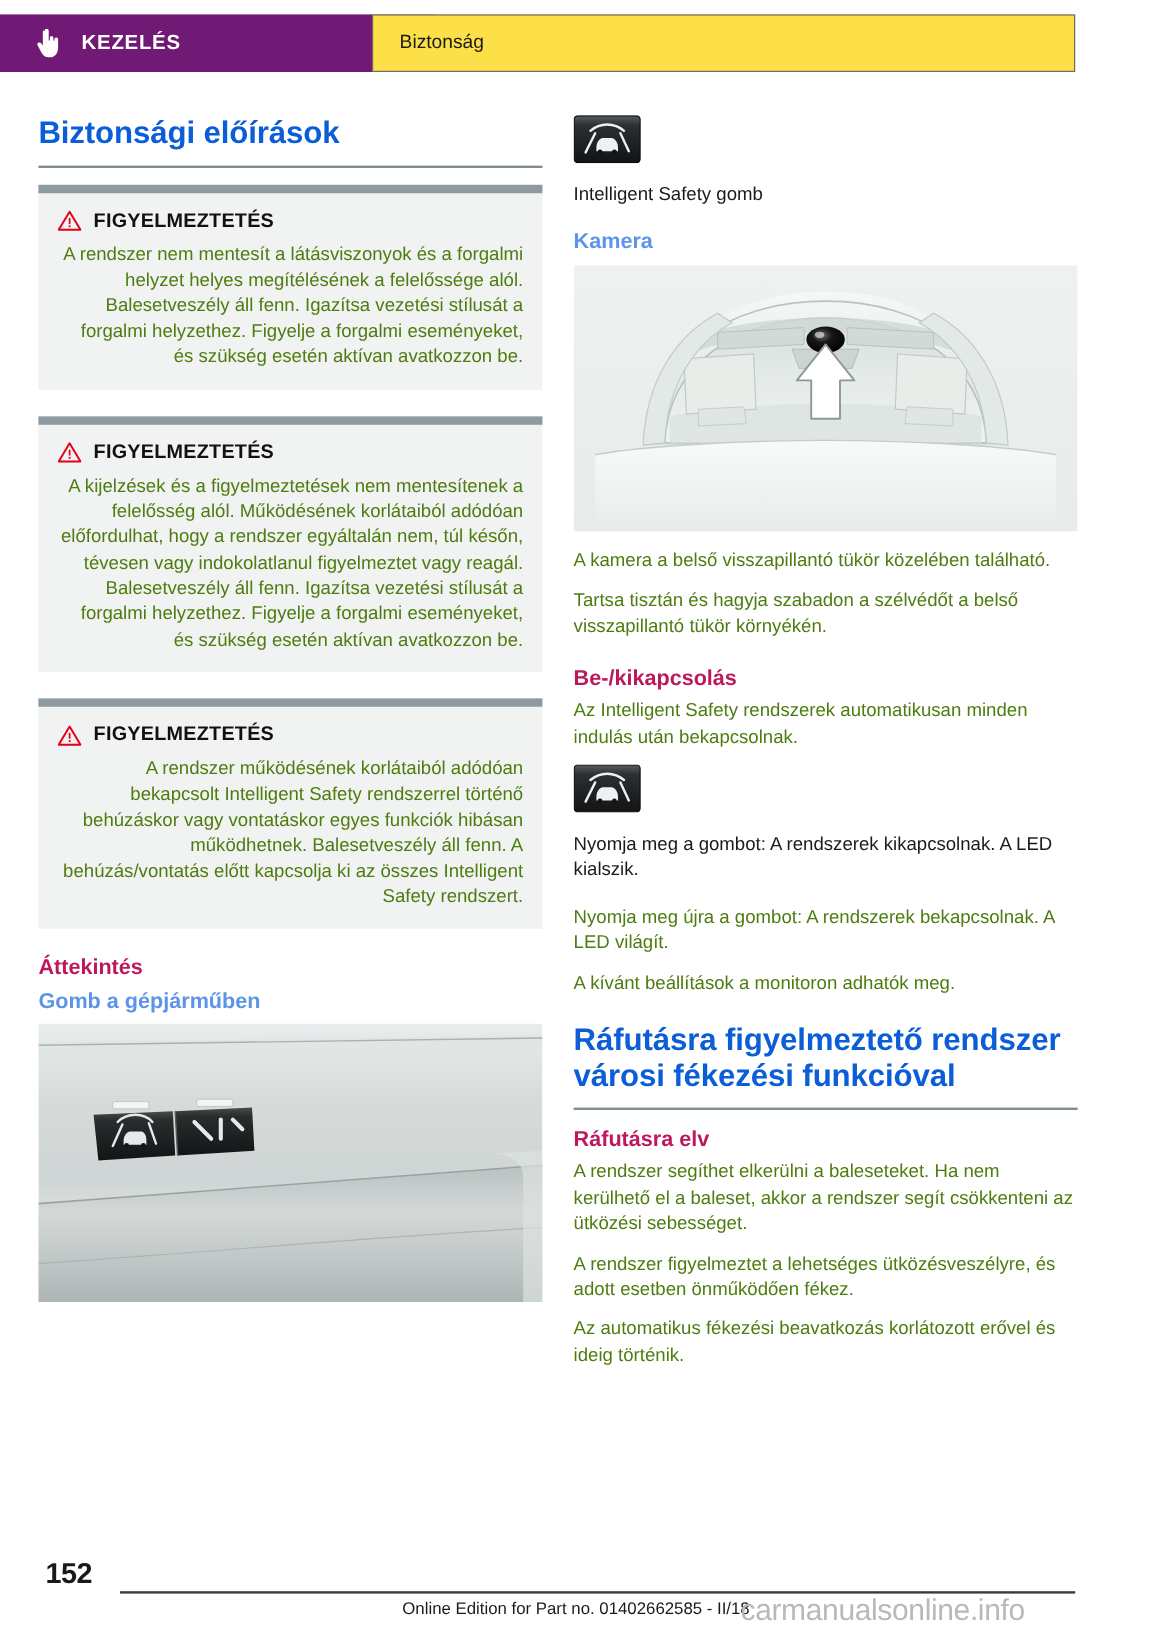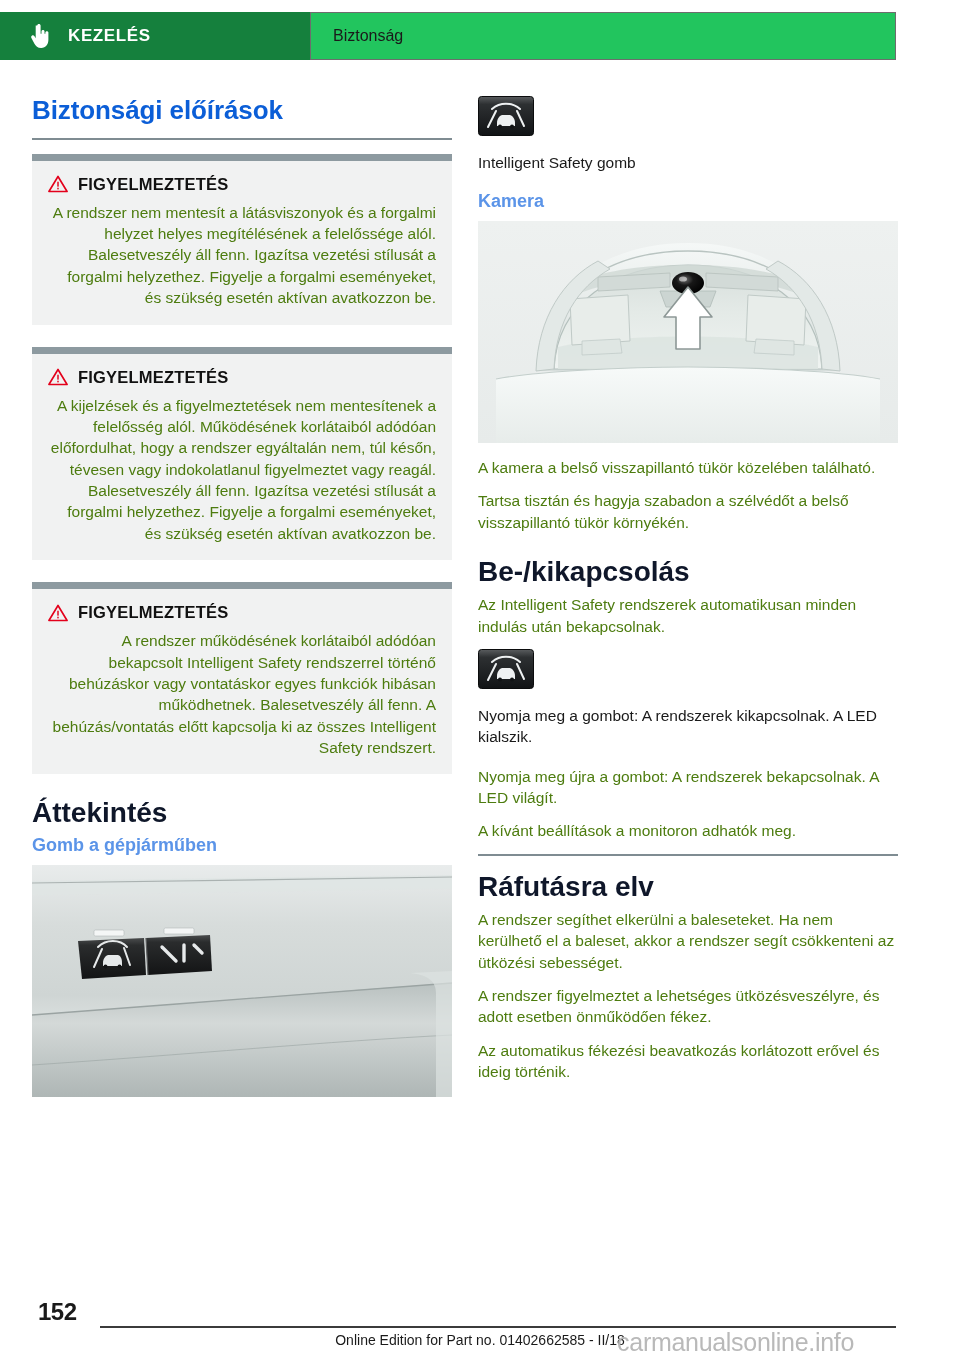--- a/index.html
+++ b/index.html
@@ -10,45 +10,45 @@
     font-family: "Liberation Sans", sans-serif;
     color: #1a1a1a;
     position: relative;
     overflow: hidden;
   }
 
   
   .header { position:absolute; left:0; top:12px; width:960px; height:48px; }
   .tab-primary {
     position:absolute; left:0; top:0; width:362px; height:48px;
-    background:#15803d; display:flex; align-items:center; padding-left:30px; gap:18px;
+    background:#701a75; display:flex; align-items:center; padding-left:30px; gap:18px;
   }
   .hand-icon { width:20px; height:24px; display:block; }
   .tab-primary-label {
     color:#ffffff; font-size:17px; font-weight:bold; letter-spacing:0.6px;
   }
   .tab-secondary {
     position:absolute; left:310px; top:0; width:586px; height:48px;
-    background:#22c55e; border:1px solid #6d6d6d;
+    background:#fde047; border:1px solid #6d6d6d;
     display:flex; align-items:center; padding-left:22px;
   }
   .tab-secondary-label { font-size:16px; color:#1a1a1a; }
 
   
   .col { position:absolute; top:96px; width:420px; }
   .col-left  { left:32px; }
   .col-right { left:478px; }
 
   
   .h1 {
     font-size:26px; font-weight:bold; color:#0b5ed7;
     margin:0 0 12px 0; line-height:1.14; letter-spacing:-0.1px;
   }
   .h2 {
-    font-size:28px; font-weight:bold; color:#0f172a;
+    font-size:18px; font-weight:bold; color:#be185d;
     margin:0 0 6px 0; line-height:1.18;
   }
   .h3 {
     font-size:18px; font-weight:bold; color:#5b94e8;
     margin:0 0 8px 0; line-height:1.2;
   }
   .h1-block-rule { height:2px; background:#7f8c92; margin-top:8px; margin-bottom:14px; }
 
   p { margin:0 0 12px 0; font-size:15.5px; line-height:1.38; color:#4d7c0f; }
 
@@ -323,20 +323,21 @@
       <path d="M19 27 C19 23 21 20 24 19 L32 19 C35 20 37 23 37 27 L37 30 L19 30 Z" fill="#eef1f2"></path>
       <circle cx="22" cy="30.5" r="2" fill="#111315"></circle>
       <circle cx="34" cy="30.5" r="2" fill="#111315"></circle>
     </svg>
     <div class="icon-row-text">Nyomja meg a gombot: A rendszerek kikapcsolnak. A LED kialszik.</div>
   </div>
 
   <p>Nyomja meg újra a gombot: A rendszerek bekapcsolnak. A LED világít.</p>
   <p>A kívánt beállítások a monitoron adhatók meg.</p>
 
+  <h1 class="h1" style="margin-top:22px">Ráfutásra figyelmeztető rendszer városi fékezési funkcióval</h1>
   <div class="h1-block-rule"></div>
 
   <h2 class="h2">Ráfutásra elv</h2>
 
   <p>A rendszer segíthet elkerülni a baleseteket. Ha nem kerülhető el a baleset, akkor a rendszer segít csökkenteni az ütközési sebességet.</p>
   <p>A rendszer figyelmeztet a lehetséges ütközésveszélyre, és adott esetben önműködően fékez.</p>
   <p>Az automatikus fékezési beavatkozás korlátozott erővel és ideig történik.</p>
 
 </div>
 

